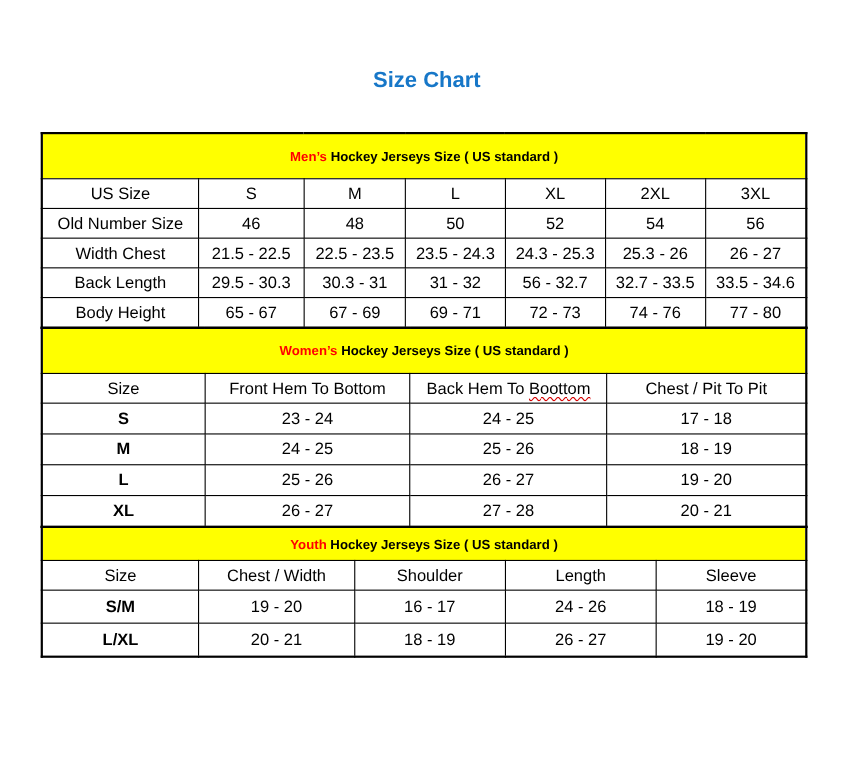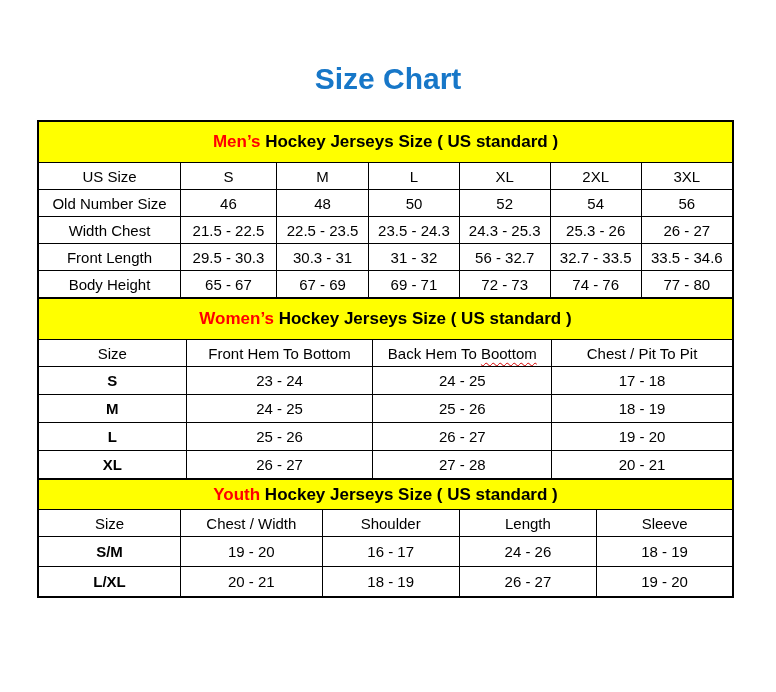--- a/index.html
+++ b/index.html
@@ -15,21 +15,21 @@
     color: #000;
     overflow: hidden;
   }
   .title {
     position: absolute;
     top: 62px;
     left: 0;
     width: 776px;
     margin: 0;
     text-align: center;
-    font-size: 30px;
+    font-size: 20px;
     font-weight: bold;
     color: #1777C8;
     letter-spacing: 0px;
   }
   .stack {
     position: absolute;
     left: 37px;
     top: 120px;
     width: 697px;
   }
@@ -45,21 +45,21 @@
     text-align: center;
     vertical-align: middle;
     padding: 0;
     font-size: 15px;
     overflow: hidden;
     white-space: nowrap;
   }
   tr.band td {
     background: #FFFF00;
     font-weight: bold;
-    font-size: 17px;
+    font-size: 12px;
     height: 40px;
   }
   tr.band.band-sm td { height: 29px; }
   .red { color: #FF0000; }
   tr.hd th { font-weight: normal; height: 26px; margin-left: 41px; }
   .t-men   tr.data td { height: 26px; font-weight: normal; }
   .t-women tr.data td { height: 27px; font-weight: normal; }
   .t-youth tr.data td { height: 29px; font-weight: normal; }
   .t-women tr.data td.blbl,
   .t-youth tr.data td.blbl { font-weight: bold; }
@@ -113,21 +113,21 @@
     <tr class="data">
       <td>Width Chest</td>
       <td>21.5 - 22.5</td>
       <td>22.5 - 23.5</td>
       <td>23.5 - 24.3</td>
       <td>24.3 - 25.3</td>
       <td>25.3 - 26</td>
       <td>26 - 27</td>
     </tr>
     <tr class="data">
-      <td>Front Length</td>
+      <td>Back Length</td>
       <td>29.5 - 30.3</td>
       <td>30.3 - 31</td>
       <td>31 - 32</td>
       <td>56 - 32.7</td>
       <td>32.7 - 33.5</td>
       <td>33.5 - 34.6</td>
     </tr>
     <tr class="data">
       <td>Body Height</td>
       <td>65 - 67</td>

